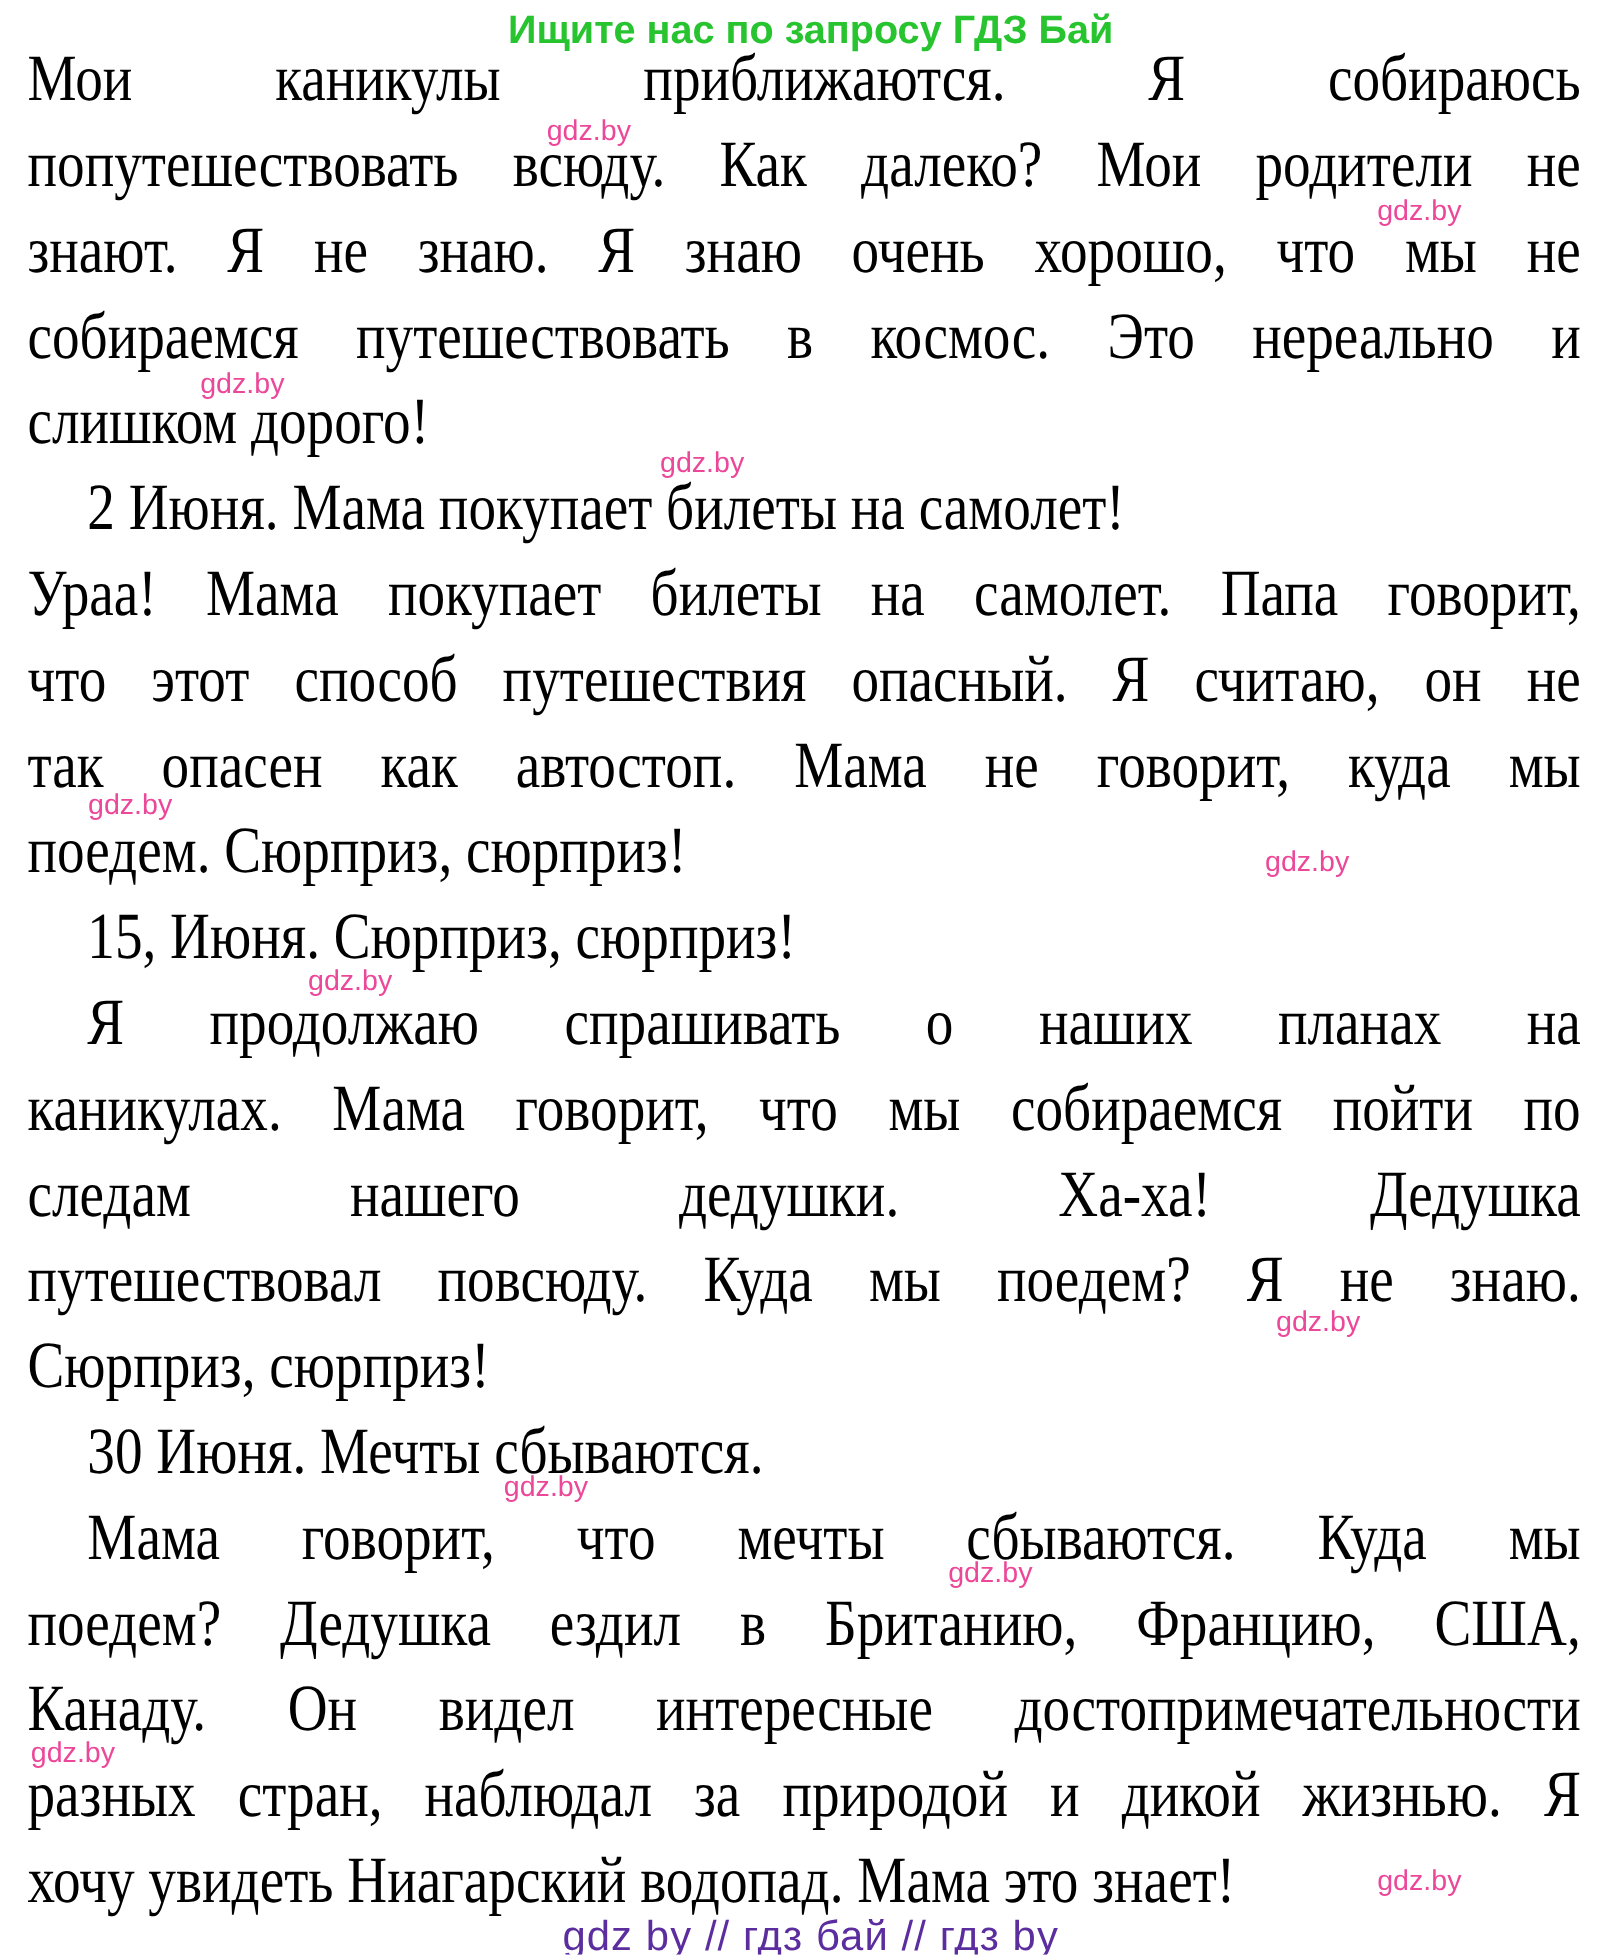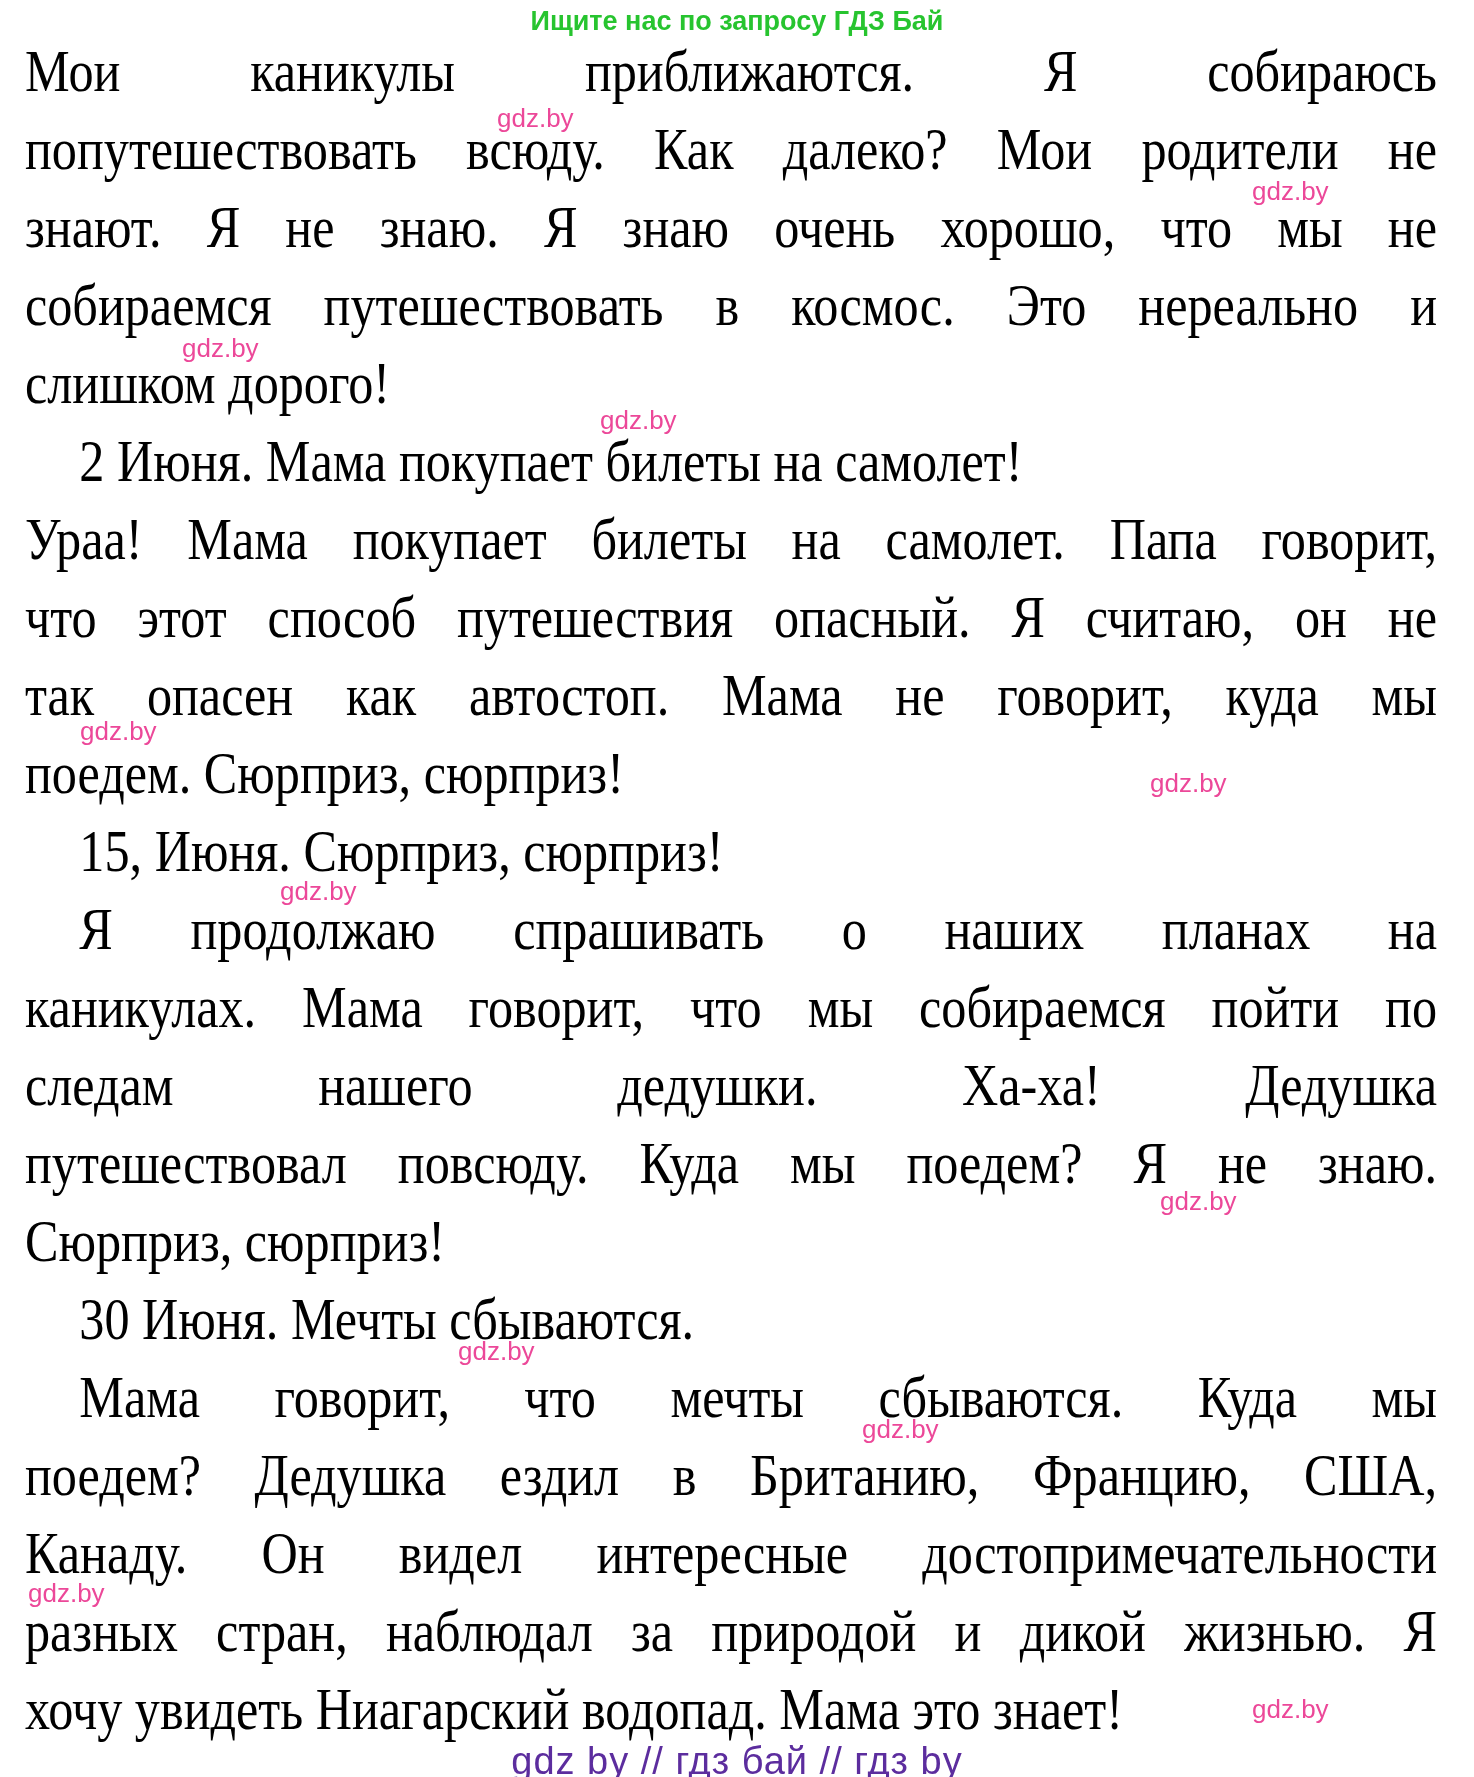--- a/index.html
+++ b/index.html
@@ -11,21 +11,21 @@
     overflow: hidden;
     font-family: "Liberation Serif", serif;
   }
   .promo-header {
     position: absolute;
     top: 6px;
     left: 0;
     width: 100%;
     text-align: center;
     font-family: "Liberation Sans", sans-serif;
-    font-size: 27px;
+    font-size: 36px;
     font-weight: bold;
     color: #27c42f;
   }
   .textflow {
     position: absolute;
     top: 32px;
     left: 25px;
     width: 1688px;
     transform: scaleX(0.8365);
     transform-origin: 0 0;

